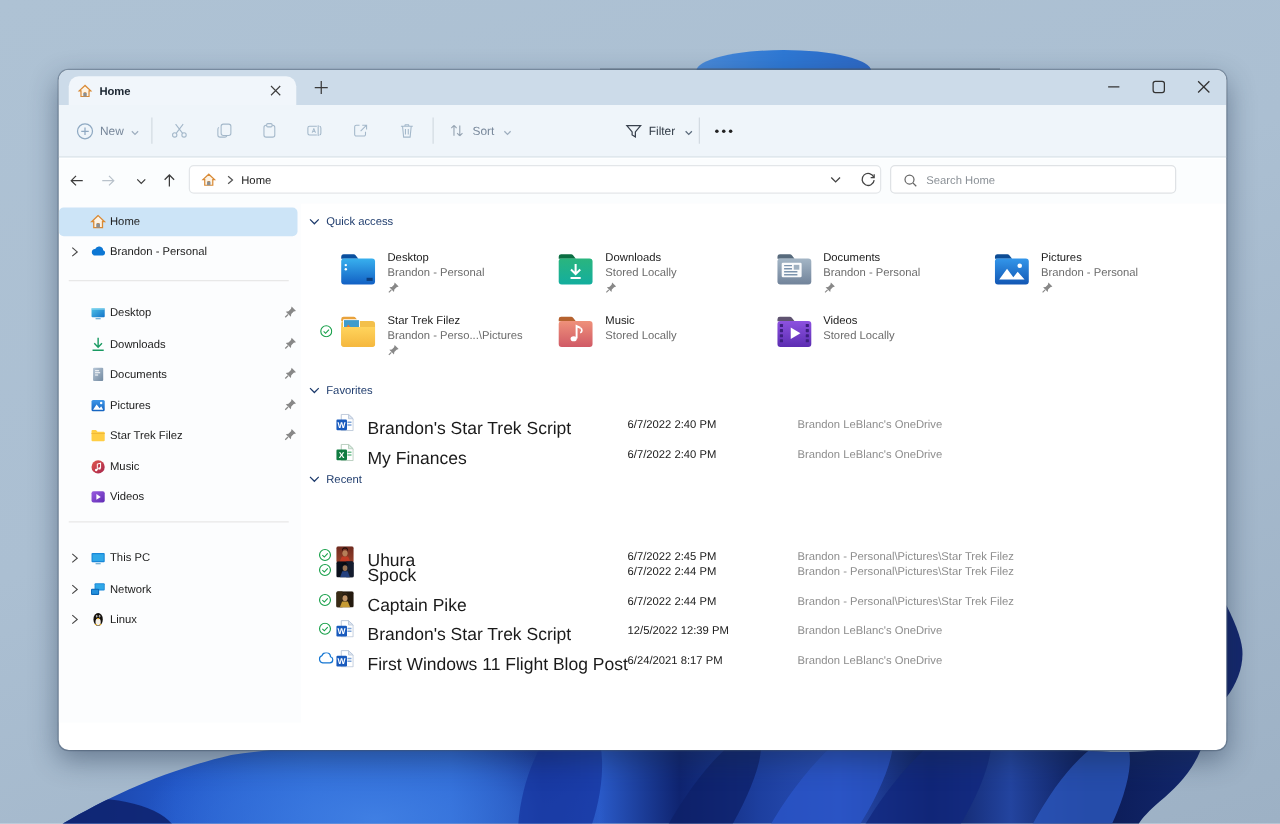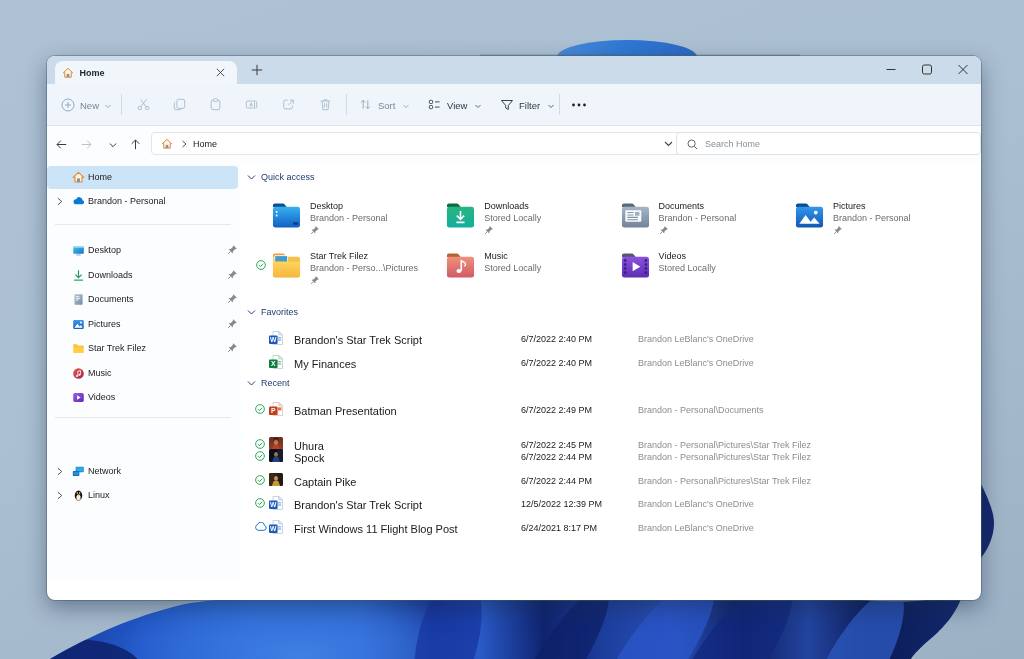--- a/index.html
+++ b/index.html
@@ -43,22 +43,22 @@
 
 .tile { position:absolute; width:170px; height:44px; }
 .tile .fic { position:absolute; left:0px; top:0px; }
 .tile .t1 { position:absolute; left:39px; top:1px; font-size:9px; color:#1a1a1a; }
 .tile .t2 { position:absolute; left:39px; top:12.5px; font-size:9px; color:#6b6b6b; }
 .tile .tpin { position:absolute; left:39px; top:25px; }
 
 .frow { position:absolute; left:0; width:740px; height:23px; }
 .frow .st { position:absolute; left:14px; top:6px; }
 .frow .fi { position:absolute; left:28px; top:4px; }
-.frow .fn { position:absolute; left:53px; top:7px; font-size:11px; color:#1a1a1a; }
-.frow .fd { position:absolute; left:261px; top:7px; font-size:9px; color:#1a1a1a;margin-left:19px; }
+.frow .fn { position:absolute; left:53px; top:7px; font-size:14px; color:#1a1a1a; }
+.frow .fd { position:absolute; left:261px; top:7px; font-size:9px; color:#1a1a1a; }
 .frow .fl { position:absolute; left:397px; top:7px; font-size:9px; color:#8d8d8d; }
 
 #status { position:absolute; left:0; top:522px; width:100%; height:22px; background:#fff; }
 #status .cnt { position:absolute; left:10px; top:9px; font-size:9px; color:#444; }
 </style>
 </head>
 <body>
 <svg id="wall" viewBox="0 0 1024 659">
   <defs>
     <linearGradient id="domeg" x1="0" y1="0" x2="1" y2="0">
@@ -184,31 +184,20 @@
     <div class="tbtn" style="left:306px;width:62px">
       <svg style="position:absolute;left:6px;top:14px" width="13" height="13" viewBox="0 0 14 14" stroke="#98a6b4" fill="none">
           <path d="M4.5 11.5v-9M4.5 2.5 2.2 4.8M4.5 2.5l2.3 2.3M9.5 2.5v9M9.5 11.5 7.2 9.2M9.5 11.5l2.3-2.3"></path>
         </svg>
       <span class="tlabel" style="position:absolute;left:25px;top:16px">Sort</span>
       <svg style="position:absolute;left:49px;top:18px" width="8" height="8" viewBox="0 0 8 8">
           <path d="M1.5 3 4 5.5 6.5 3" stroke="#9eaebf" fill="none"></path>
         </svg>
     </div>
 
-    <div class="tbtn" style="left:375px;width:66px">
-      <svg style="position:absolute;left:6px;top:14px" width="13" height="13" viewBox="0 0 14 14" stroke="#39424e" fill="none">
-          <rect x="1.5" y="2.5" width="3.4" height="3.4" rx=".8"></rect>
-          <rect x="1.5" y="8.1" width="3.4" height="3.4" rx=".8"></rect>
-          <path d="M7.5 4.2h5M7.5 9.8h5"></path>
-        </svg>
-      <span class="tlabel2" style="position:absolute;left:25px;top:16px">View</span>
-      <svg style="position:absolute;left:52px;top:18px" width="8" height="8" viewBox="0 0 8 8">
-          <path d="M1.5 3 4 5.5 6.5 3" stroke="#5b6b7c" fill="none"></path>
-        </svg>
-    </div>
 
     <div class="tbtn" style="left:447px;width:68px">
       <svg style="position:absolute;left:6px;top:14px" width="14" height="14" viewBox="0 0 14 14" stroke="#39424e" fill="none">
           <path d="M1.5 2.5h11L8.3 7.5v4l-2.6-1.5v-2.5z"></path>
         </svg>
       <span class="tlabel2" style="position:absolute;left:25px;top:16px">Filter</span>
       <svg style="position:absolute;left:53px;top:18px" width="8" height="8" viewBox="0 0 8 8">
           <path d="M1.5 3 4 5.5 6.5 3" stroke="#5b6b7c" fill="none"></path>
         </svg>
     </div>
@@ -242,21 +231,21 @@
         </svg>
       <span style="position:absolute;left:41px;top:6px;font-size:9px;color:#1a1a1a">Home</span>
       <svg style="position:absolute;left:512px;top:7px" width="9" height="8" viewBox="0 0 9 8">
           <path d="M1 2 4.5 5.5 8 2" stroke="#444" fill="none" stroke-width="1.1"></path>
         </svg>
       <svg style="position:absolute;left:536px;top:4px" width="13" height="13" viewBox="0 0 14 14" stroke="#444" fill="none" stroke-width="1.1">
           <path d="M11.9 5.2 A5.2 5.2 0 1 0 12.2 7.6"></path>
           <path d="M12.2 2.5v3h-3"></path>
         </svg>
     </div>
-    <div class="abox" style="left:629px;width:305px;border-color:#dfe2e5">
+    <div class="abox" style="left:665px;width:229px;border-color:#dfe2e5">
       <svg style="position:absolute;left:10px;top:6px" width="11" height="11" viewBox="0 0 11 11" stroke="#666" fill="none">
           <circle cx="4.6" cy="4.6" r="3.6"></circle>
           <path d="M7.3 7.3 10 10"></path>
         </svg>
       <span style="position:absolute;left:28px;top:6px;font-size:9px;color:#8a9096">Search Home</span>
     </div>
   </div>
   <div id="sidebar">
     <div class="srow" style="top:2.5px;background:#cce4f7;border-radius:4px">
       <svg class="sic" viewBox="0 0 16 16">
@@ -372,20 +361,31 @@
               <stop offset="0" stop-color="#9a5de0"></stop>
               <stop offset="1" stop-color="#5f2bb4"></stop>
             </linearGradient>
           </defs>
           <rect x="1.5" y="2.5" width="13" height="11" rx="2" fill="url(#vid1)"></rect>
           <path d="M6.3 5.2 10.6 8 6.3 10.8z" fill="#fff"></path>
         </svg>
       <span class="stx">Videos</span>
     </div>
     <div class="ssep" style="top:254px"></div>
+    <div class="srow" style="top:272.3px">
+      <svg class="chev" viewBox="0 0 6 8">
+          <path d="M1.5 1 5 4 1.5 7" stroke="#4a4a4a" stroke-width=".85" fill="none"></path>
+        </svg>
+      <svg class="sic" viewBox="0 0 16 16">
+          <rect x="1.5" y="3" width="13" height="9" rx="1" fill="#1887d8"></rect>
+          <path d="M2.6 4.1h10.8v6.8H2.6z" fill="#30a8e8"></path>
+          <path d="M5.5 13.5h5" stroke="#4a98c8"></path>
+        </svg>
+      <span class="stx">This PC</span>
+    </div>
     <div class="srow" style="top:296.5px">
       <svg class="chev" viewBox="0 0 6 8">
           <path d="M1.5 1 5 4 1.5 7" stroke="#4a4a4a" stroke-width=".85" fill="none"></path>
         </svg>
       <svg class="sic" viewBox="0 0 16 16">
           <rect x="4.5" y="2" width="10" height="7" rx="1" fill="#1887d8"></rect>
           <rect x="5.4" y="2.9" width="8.2" height="5.2" fill="#30a8e8"></rect>
           <rect x="1" y="7.5" width="8" height="6" rx="1" fill="#0c68b8"></rect>
           <rect x="1.9" y="8.4" width="6.2" height="4" fill="#2490dc"></rect>
         </svg>
@@ -581,36 +581,20 @@
           <text x="4.3" y="11.2" font-size="6.8" font-weight="bold" fill="#fff" text-anchor="middle" font-family="Liberation Sans">X</text>
         </svg>
       <span class="fn">My Finances</span>
         <span class="fd">6/7/2022 2:40 PM</span>
         <span class="fl">Brandon LeBlanc's OneDrive</span>
     </div>
 
     <div class="sechead" style="left:6px;top:215px"><svg width="9" height="8" viewBox="0 0 9 8">
           <path d="M1 2.5 4.5 6 8 2.5" stroke="#1f3c6d" fill="none"></path>
         </svg>Recent</div>
-    <div class="frow" style="top:235px">
-      <svg class="st" width="10" height="10" viewBox="0 0 11 11">
-          <circle cx="5.5" cy="5.5" r="4.8" stroke="#18a04a" fill="#fff"></circle>
-          <path d="M3.2 5.6 4.9 7.3 7.9 4.1" stroke="#18a04a" fill="none"></path>
-        </svg>
-      <svg class="fi" width="14" height="14" viewBox="0 0 14 14">
-          <path d="M4 .5h5.8L13.5 4v9.5H4z" fill="#fff" stroke="#dec0b2" stroke-width=".8"></path>
-          <path d="M9.8.5 13.5 4H9.8z" fill="#f5ddd4" stroke="#dec0b2" stroke-width=".7"></path>
-          <rect x="9" y="5.4" width="3.4" height="3" fill="#ed6c47"></rect>
-          <rect x="0" y="4.5" width="8.6" height="8.6" rx="1.2" fill="#c43e1c"></rect>
-          <text x="4.3" y="11.2" font-size="6.8" font-weight="bold" fill="#fff" text-anchor="middle" font-family="Liberation Sans">P</text>
-        </svg>
-      <span class="fn">Batman Presentation</span>
-        <span class="fd">6/7/2022 2:49 PM</span>
-        <span class="fl">Brandon - Personal\Documents</span>
-    </div>
     <div class="frow" style="top:270px">
       <svg class="st" width="10" height="10" viewBox="0 0 11 11">
           <circle cx="5.5" cy="5.5" r="4.8" stroke="#18a04a" fill="#fff"></circle>
           <path d="M3.2 5.6 4.9 7.3 7.9 4.1" stroke="#18a04a" fill="none"></path>
         </svg>
       <svg class="fi" width="14" height="13" viewBox="0 0 14 13">
           <defs>
             <linearGradient id="uh" x1="0" y1="0" x2="0" y2="1">
               <stop offset="0" stop-color="#6e2a1e"></stop>
               <stop offset="1" stop-color="#96402a"></stop>

